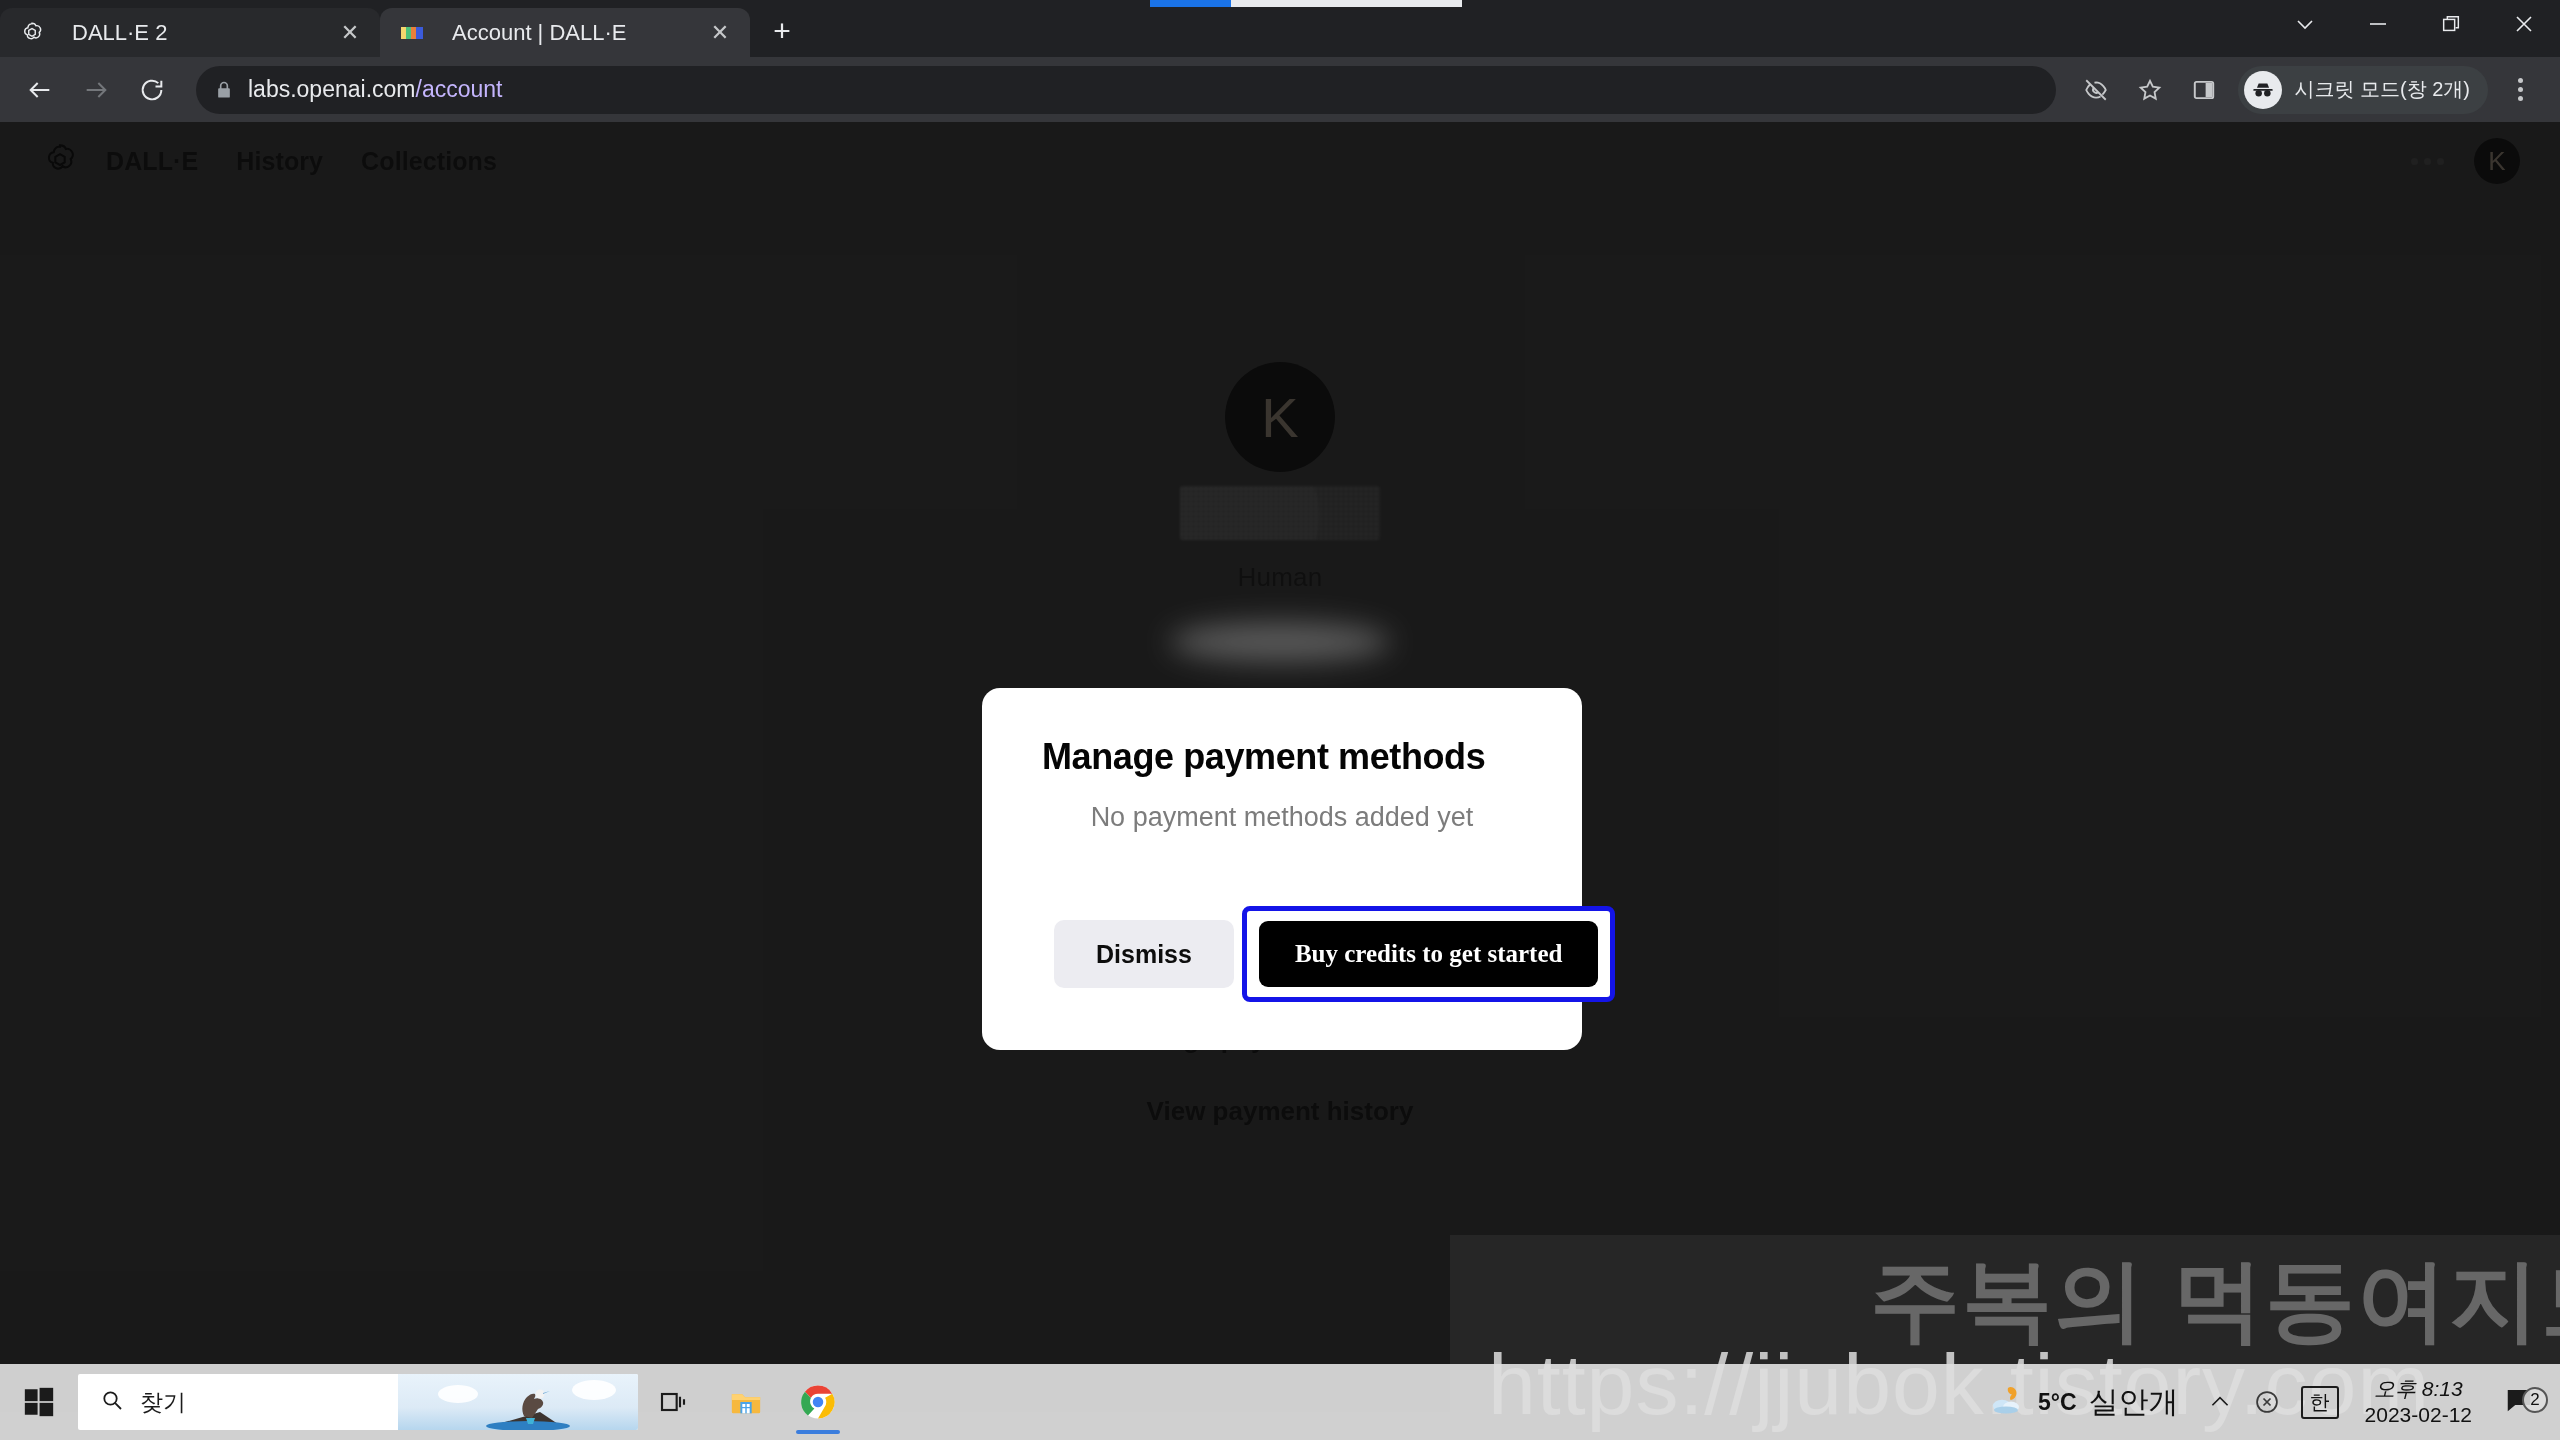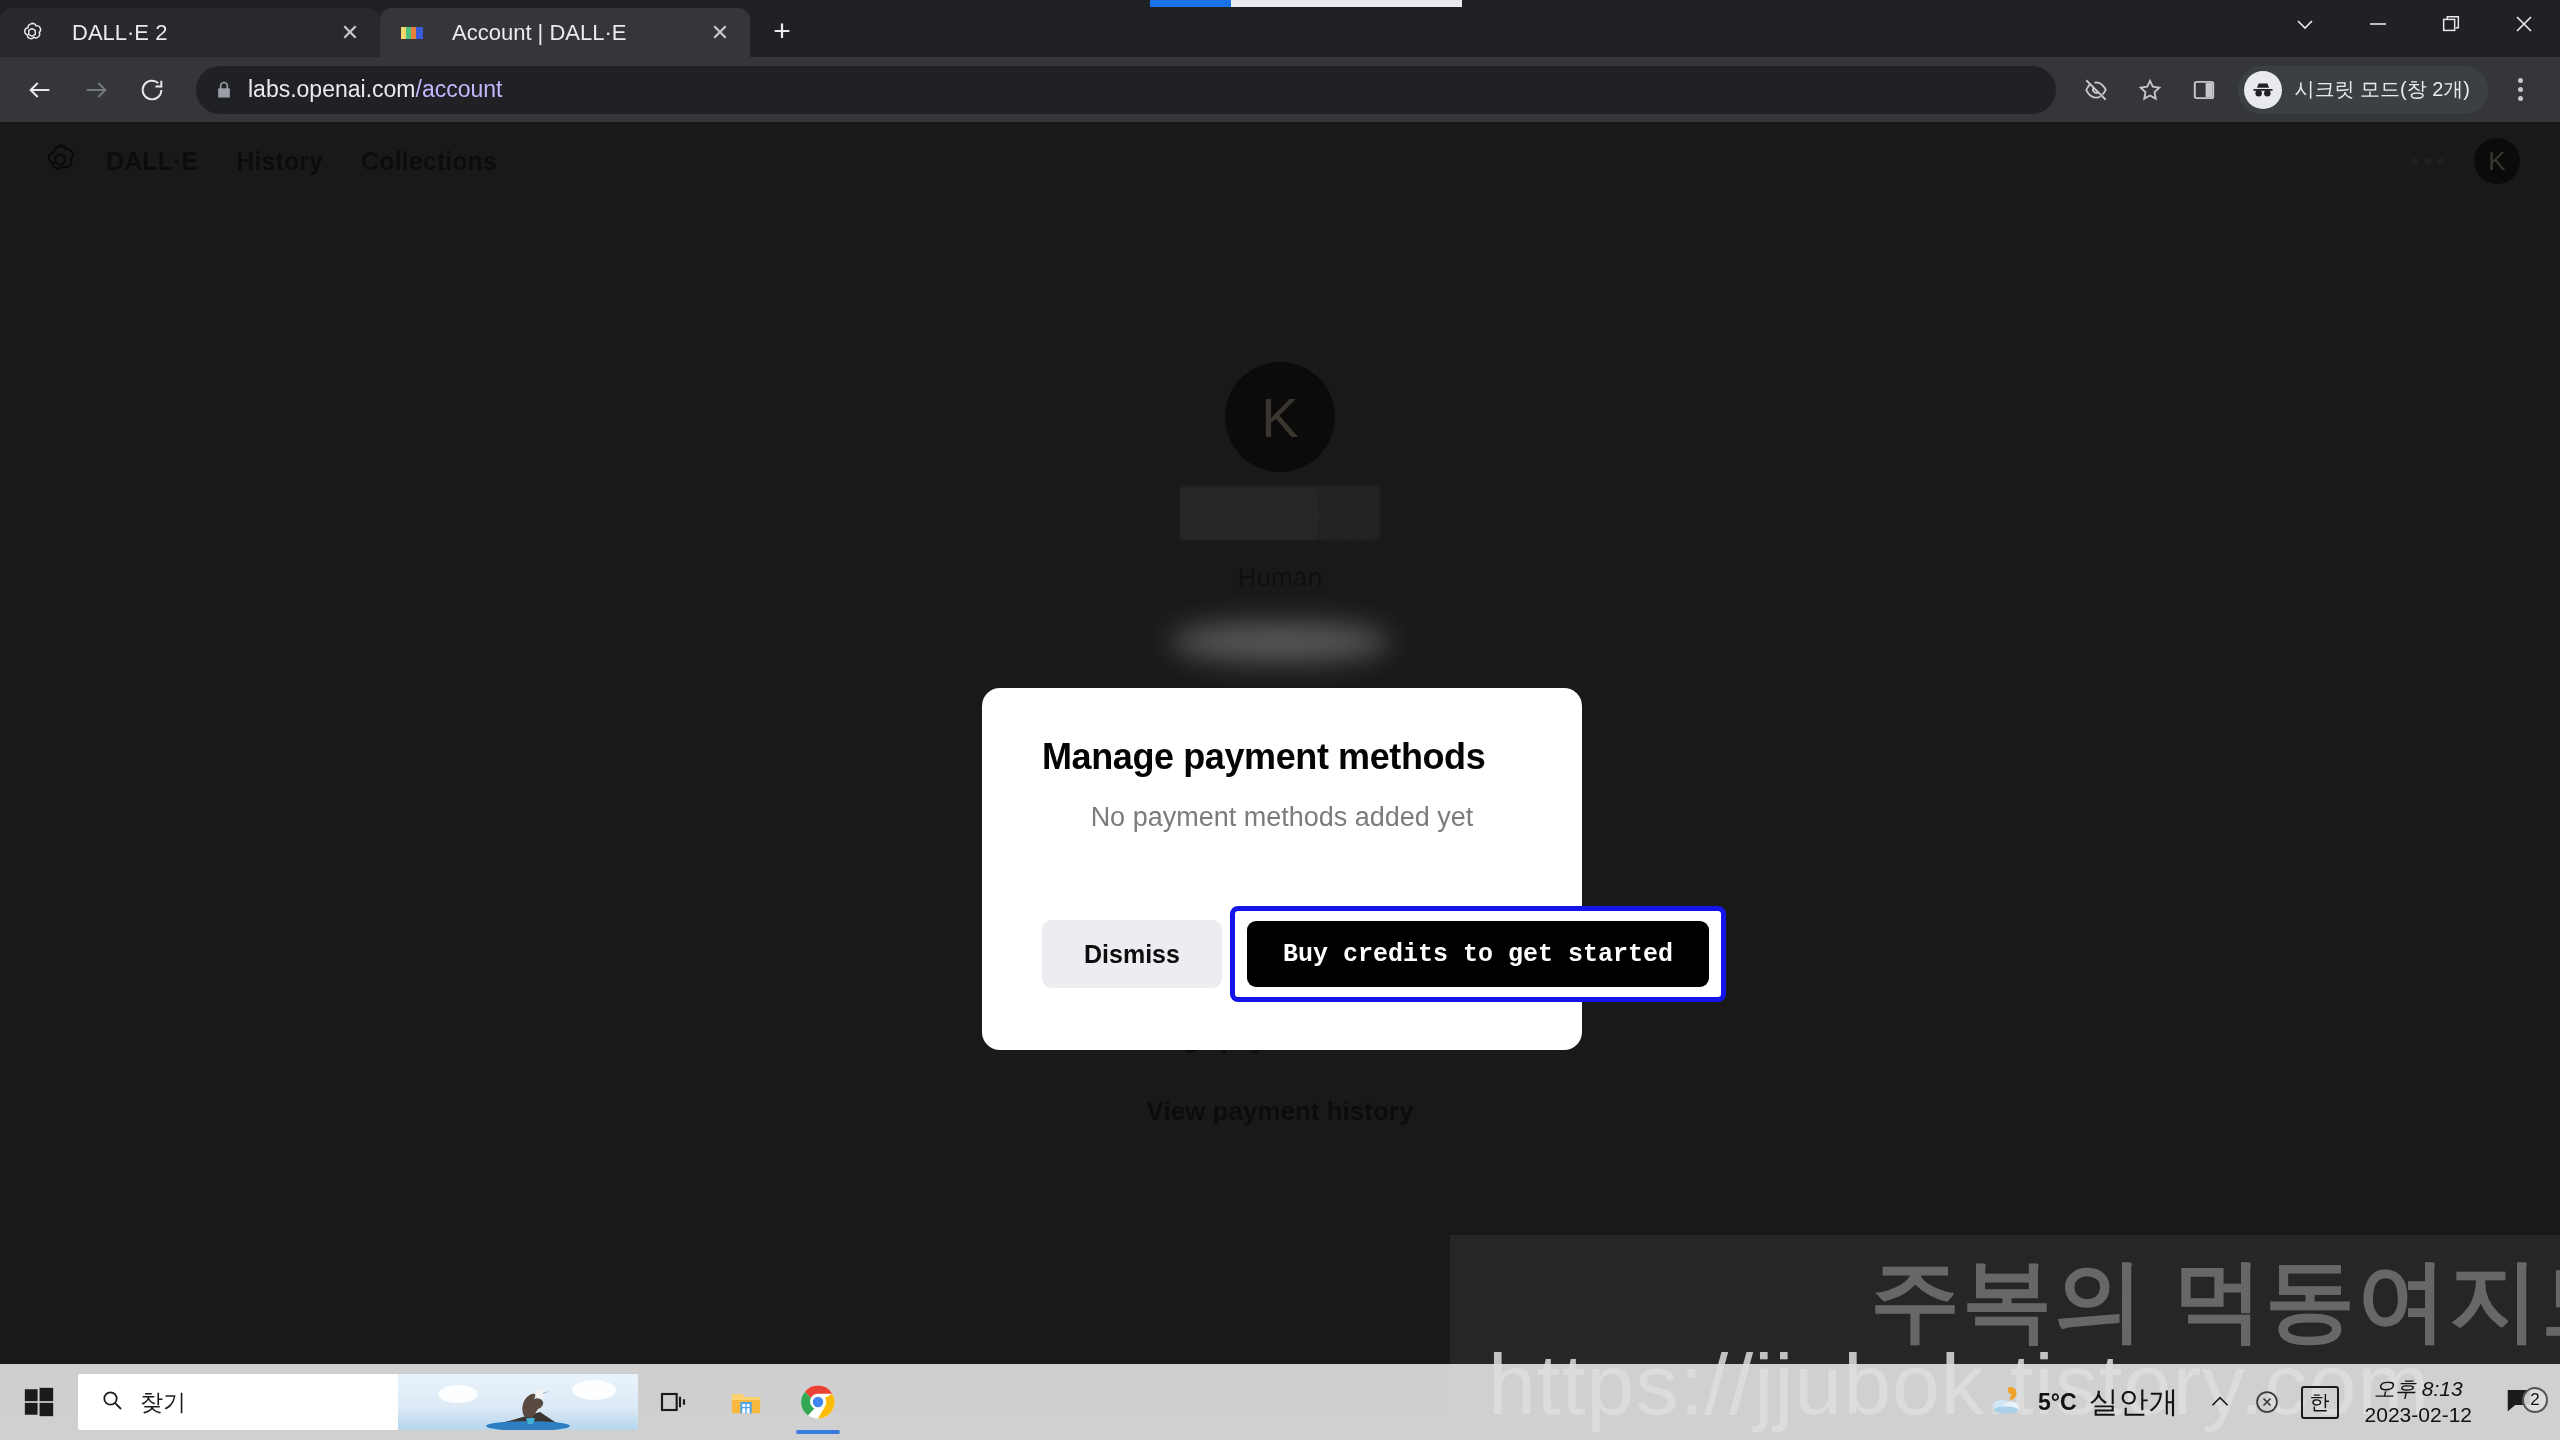--- a/index.html
+++ b/index.html
@@ -80,26 +80,26 @@
 
   #account-links{ position:absolute; top:830px; left:0; width:100%;
                   display:flex; flex-direction:column; align-items:center; gap:41px; }
   .account-link{ color:#161616; font-size:26px; font-weight:700; }
 
   
   #modal-dialog{ position:absolute; left:982px; top:566px; width:600px; height:362px; background:#fff;
                  border-radius:18px; z-index:20; padding:48px 60px; }
   #modal-title{ font-size:36px; font-weight:700; color:#050505; letter-spacing:-.4px; }
   #modal-message{ margin-top:24px; font-size:27px; color:#7c7c7c; text-align:center; }
-  #modal-actions{ position:absolute; left:60px; right:48px; bottom:48px; display:flex; align-items:center; }
+  #modal-actions{ position:absolute; left:72px; right:48px; bottom:48px; display:flex; align-items:center; }
   #dismiss-button{ height:68px; padding:0 42px; border:none; border-radius:10px; background:#ececf1;
                    font-family:inherit; font-size:25px; font-weight:700; color:#0d0d0d; }
   #buy-credits-focus-ring{ margin-left:8px; border:5px solid #1414e8; border-radius:8px; padding:10px 12px; background:#fff; }
   #buy-credits-button{ height:66px; padding:0 36px; border:none; border-radius:9px; background:#000;
-                       font-family:Liberation Mono, monospace; font-size:25px; font-weight:700; color:#fff; white-space:nowrap; }
+                       font-family:Liberation Serif, serif; font-size:25px; font-weight:700; color:#fff; white-space:nowrap; }
 
   
   #watermark-layer{ position:absolute; left:0; top:0; width:2560px; height:1440px; z-index:40; pointer-events:none; }
   #watermark-panel{ position:absolute; left:1450px; top:1235px; width:1110px; height:177px; background:rgba(255,255,255,.06); }
   #watermark-title{ position:absolute; left:1870px; top:1240px; font-size:90px; font-weight:700;
                     color:rgba(255,255,255,.30); white-space:nowrap; letter-spacing:2px; }
   #watermark-url{ position:absolute; left:1488px; top:1335px; font-size:86px; font-weight:400;
                   color:rgba(255,255,255,.72); white-space:nowrap; letter-spacing:1px; }
   #taskbar-full{ position:absolute; left:0; bottom:0; width:2560px; height:76px; z-index:50;
                  background:rgba(222,222,222,.93); display:flex; align-items:center; }

